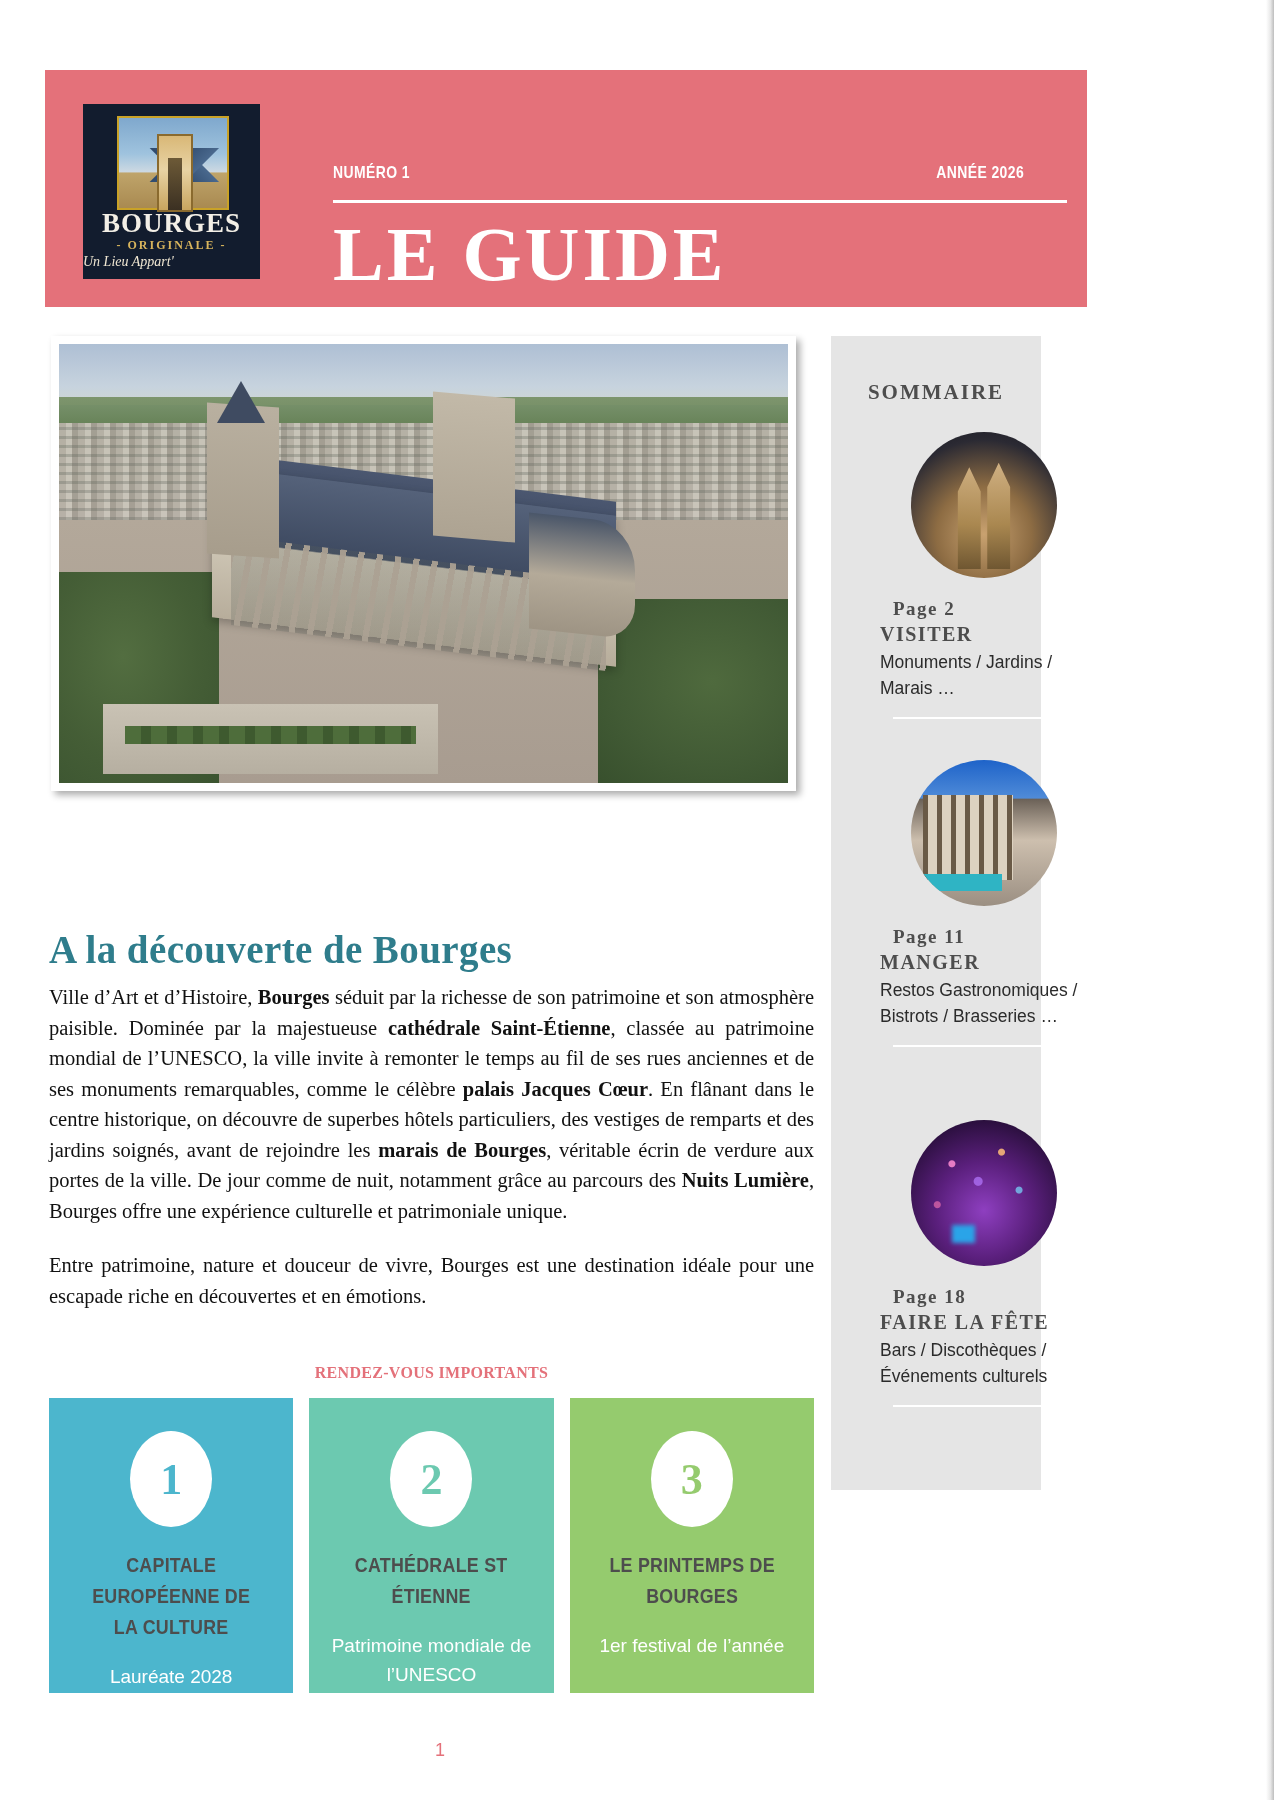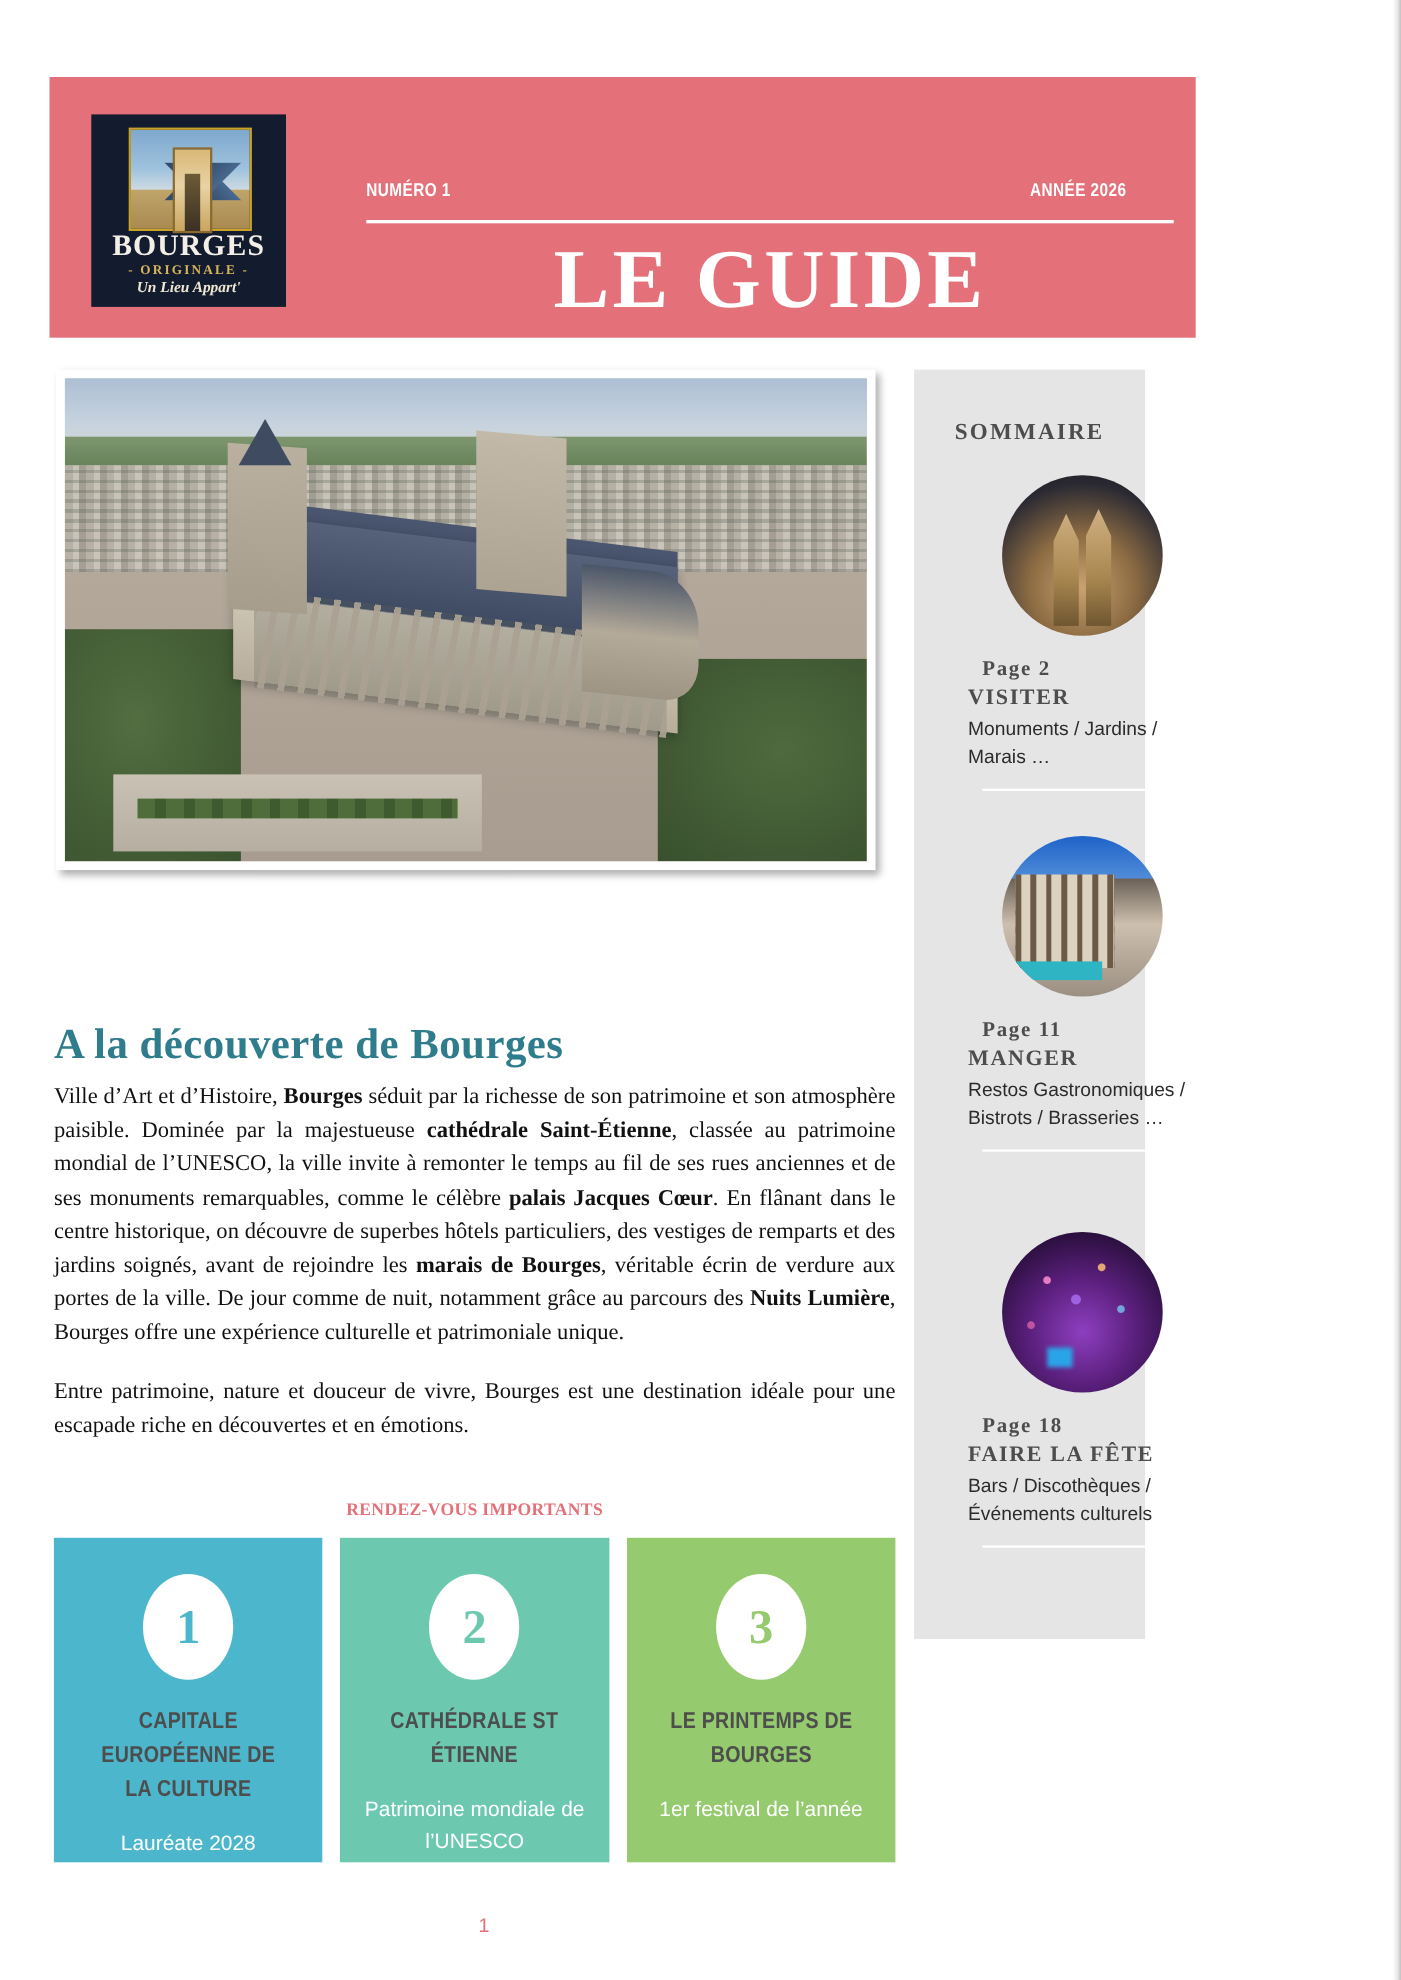--- a/index.html
+++ b/index.html
@@ -55,24 +55,23 @@
   .logo-name{
     position:absolute;left:0;top:104px;width:177px;text-align:center;
     color:#f3efe6;font-family:"Liberation Serif",serif;font-weight:bold;
     font-size:27px;letter-spacing:1px;
   }
   .logo-sub{
     position:absolute;left:0;top:134px;width:177px;text-align:center;
     color:#d8b45c;font-size:12px;letter-spacing:2px;font-weight:bold;
   }
   .logo-tag{
-    position:absolute;left:0;top:150px;width:177px;text-align:center;
+    position:absolute;left:0;top:150px;width:177px;
     color:#efe6d2;font-size:14px;font-style:italic;
     font-family:"Liberation Serif",serif;
-    font-weight:bold;
   }
 
   .issue-no{
     position:absolute;left:288px;top:93px;
     color:#ffffff;font-family:"Liberation Sans",sans-serif;
     font-weight:bold;font-size:17px;letter-spacing:.5px;
     transform:scaleX(.82);transform-origin:left center;
   }
   .issue-year{
     position:absolute;right:63px;top:93px;
@@ -81,21 +80,21 @@
     transform:scaleX(.82);transform-origin:right center;
   }
   .rule-top{
     position:absolute;left:288px;top:130px;width:734px;height:3px;background:#ffffff;
   }
   .rule-bottom{
     position:absolute;left:288px;top:240px;width:734px;height:3px;background:#ffffff;
   }
   .masthead-title{
     position:absolute;left:288px;top:135px;width:734px;
-    text-align:center;color:#ffffff;
+    color:#ffffff;
     font-family:"Liberation Serif",serif;font-weight:bold;
     font-size:76px;line-height:98px;letter-spacing:3px;
   }
   .masthead-tag{
     position:absolute;left:288px;top:252px;width:734px;
     text-align:center;color:#ffffff;
     font-family:"Liberation Sans",sans-serif;
     font-weight:bold;font-style:italic;font-size:19px;letter-spacing:.2px;
     transform:scaleX(.95);
   }

